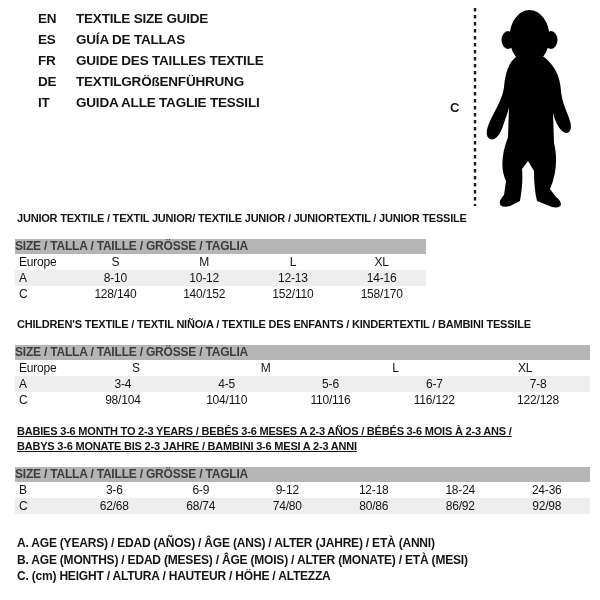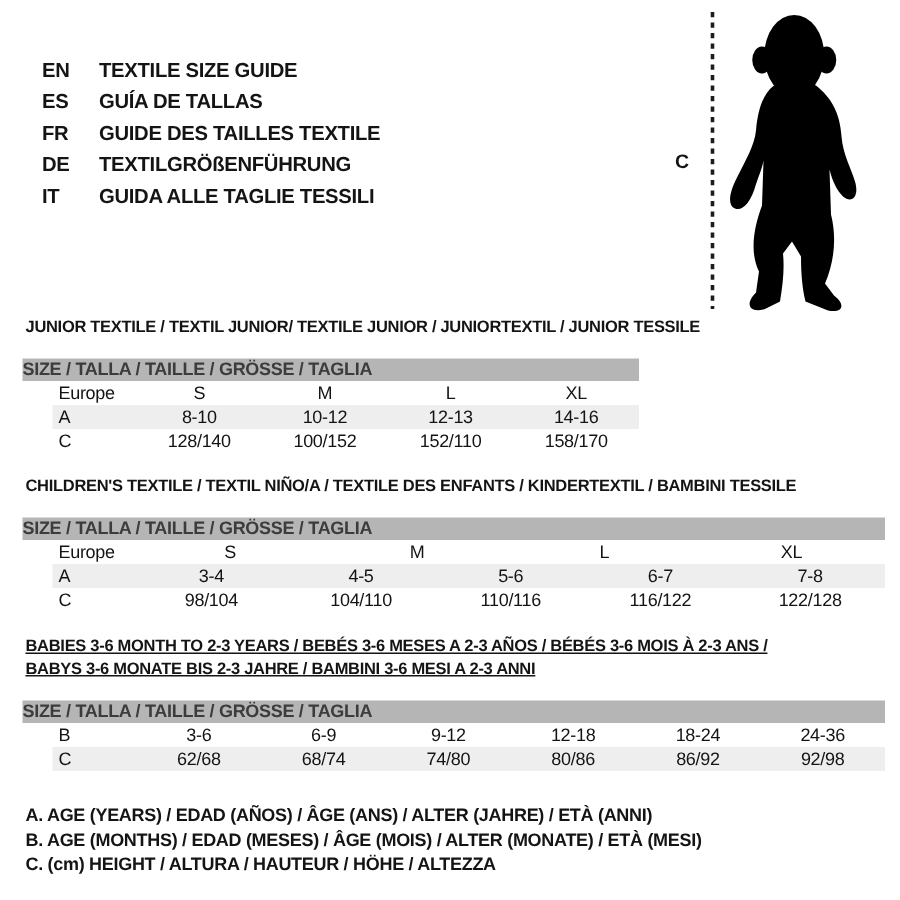--- a/index.html
+++ b/index.html
@@ -11,38 +11,38 @@
   html,body{width:600px;height:600px;}
   body{
     position:relative;
     width:600px;height:600px;
     background:#ffffff;
     font-family:"Liberation Sans","DejaVu Sans",sans-serif;
     color:var(--ink);
     overflow:hidden;
   }
   
-  .langs{position:absolute;left:28px;top:8px;margin-top:28px;}
+  .langs{position:absolute;left:38px;top:8px;}
   .lang-row{display:flex;line-height:21px;font-size:13.5px;font-weight:700;letter-spacing:-0.2px;}
   .lang-code{width:38px;flex:0 0 38px;}
   
   .figure{position:absolute;left:440px;top:0;width:160px;height:215px;}
   .dash-line{position:absolute;left:33px;top:8px;}
   .height-label{position:absolute;left:10px;top:100px;font-size:13px;font-weight:700;}
   .baby{position:absolute;left:42px;top:8px;}
   
   .tsec{position:absolute;left:15px;}
   .tsec.t1{top:211px;width:411px;}
   .tsec.t2{top:317px;width:575px;}
   .tsec.t3{top:424px;width:575px;}
   .ttitle{font-size:11px;font-weight:700;line-height:15px;letter-spacing:-0.2px;margin:0 10px 13px 2px;white-space:nowrap;}
   .tsec.t3 .ttitle{white-space:normal;text-decoration:underline;}
   .size-bar{height:15px;line-height:15px;background:var(--bar);color:#3c3c3c;
             font-size:12px;font-weight:700;padding-left:0;letter-spacing:-0.2px;}
-  .trow{display:flex;height:16px;line-height:16px;font-size:12px;letter-spacing:-0.2px;margin-left:20px;}
+  .trow{display:flex;height:16px;line-height:16px;font-size:12px;letter-spacing:-0.2px;}
   .trow.alt{background:var(--alt);}
   .tlabel{flex:0 0 56px;padding-left:4px;text-align:left;}
   .tcell{flex:1;text-align:center;}
   
   .footnotes{position:absolute;left:17px;top:535px;}
   .footnote{font-size:12px;font-weight:700;line-height:16.5px;letter-spacing:-0.2px;white-space:nowrap;}
 </style>
 </head>
 <body>
 
@@ -124,21 +124,21 @@
       <div class="trow alt">
         <div class="tlabel">A</div>
         <div class="tcell">8-10</div>
         <div class="tcell">10-12</div>
         <div class="tcell">12-13</div>
         <div class="tcell">14-16</div>
       </div>
       <div class="trow">
         <div class="tlabel">C</div>
         <div class="tcell">128/140</div>
-        <div class="tcell">100/152</div>
+        <div class="tcell">140/152</div>
         <div class="tcell">152/110</div>
         <div class="tcell">158/170</div>
       </div>
     </div>
 </section>
 
 <section class="tsec t2">
   <div class="ttitle">
       <div>CHILDREN'S TEXTILE / TEXTIL NIÑO/A / TEXTILE DES ENFANTS / KINDERTEXTIL / BAMBINI TESSILE</div>
     </div>

